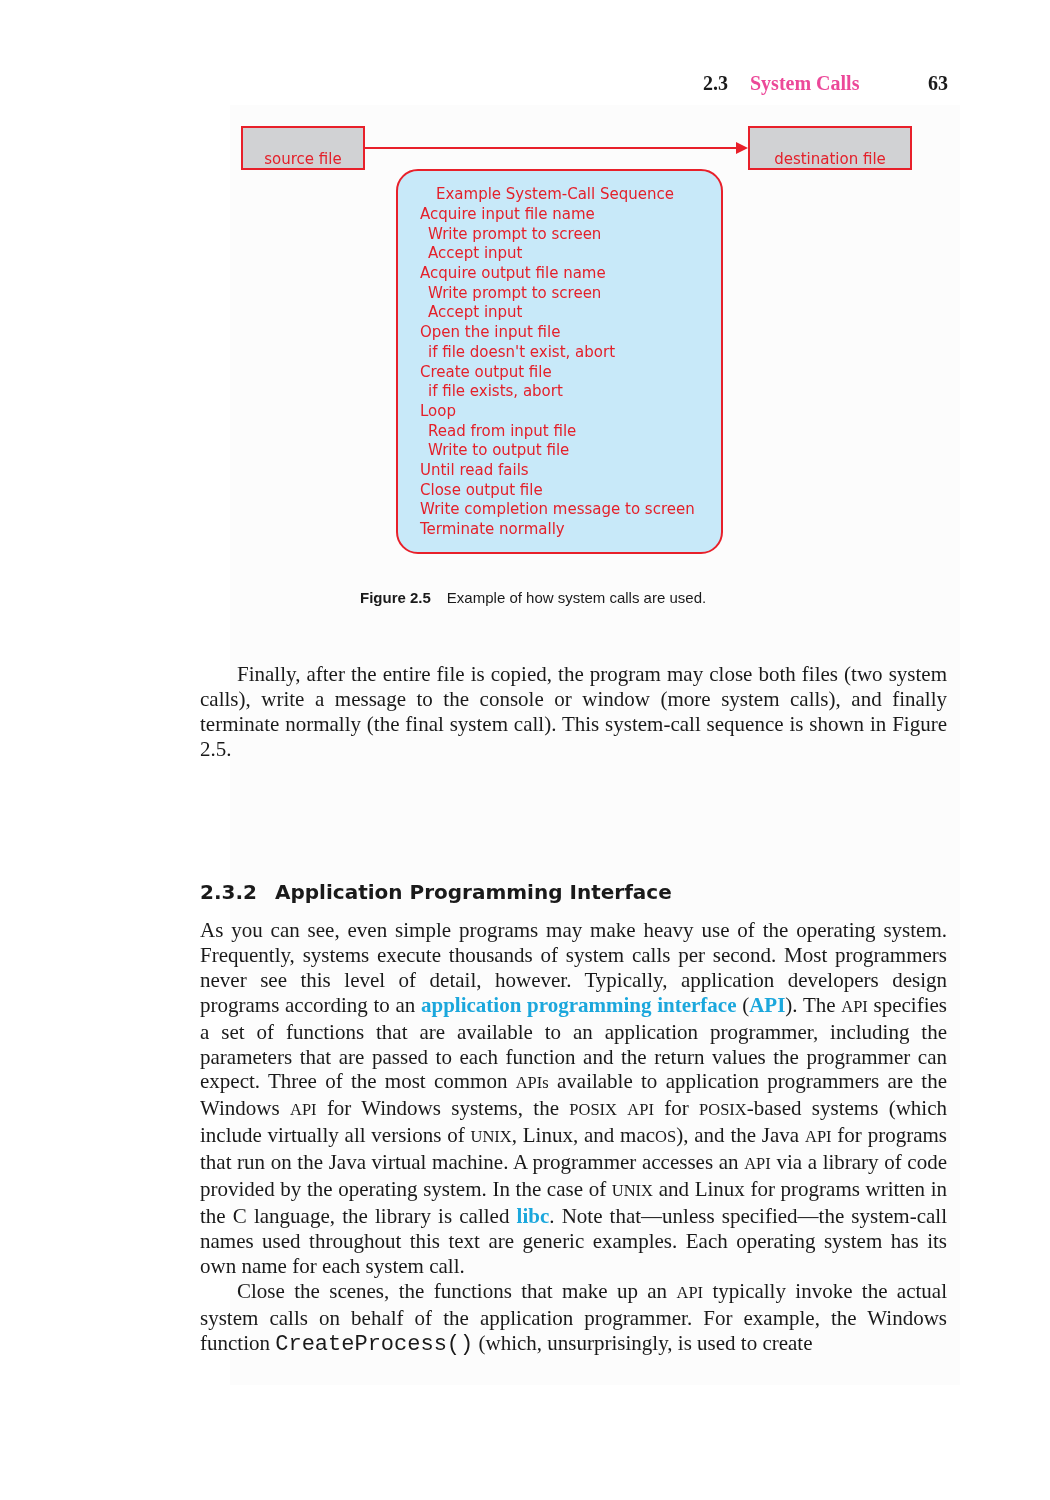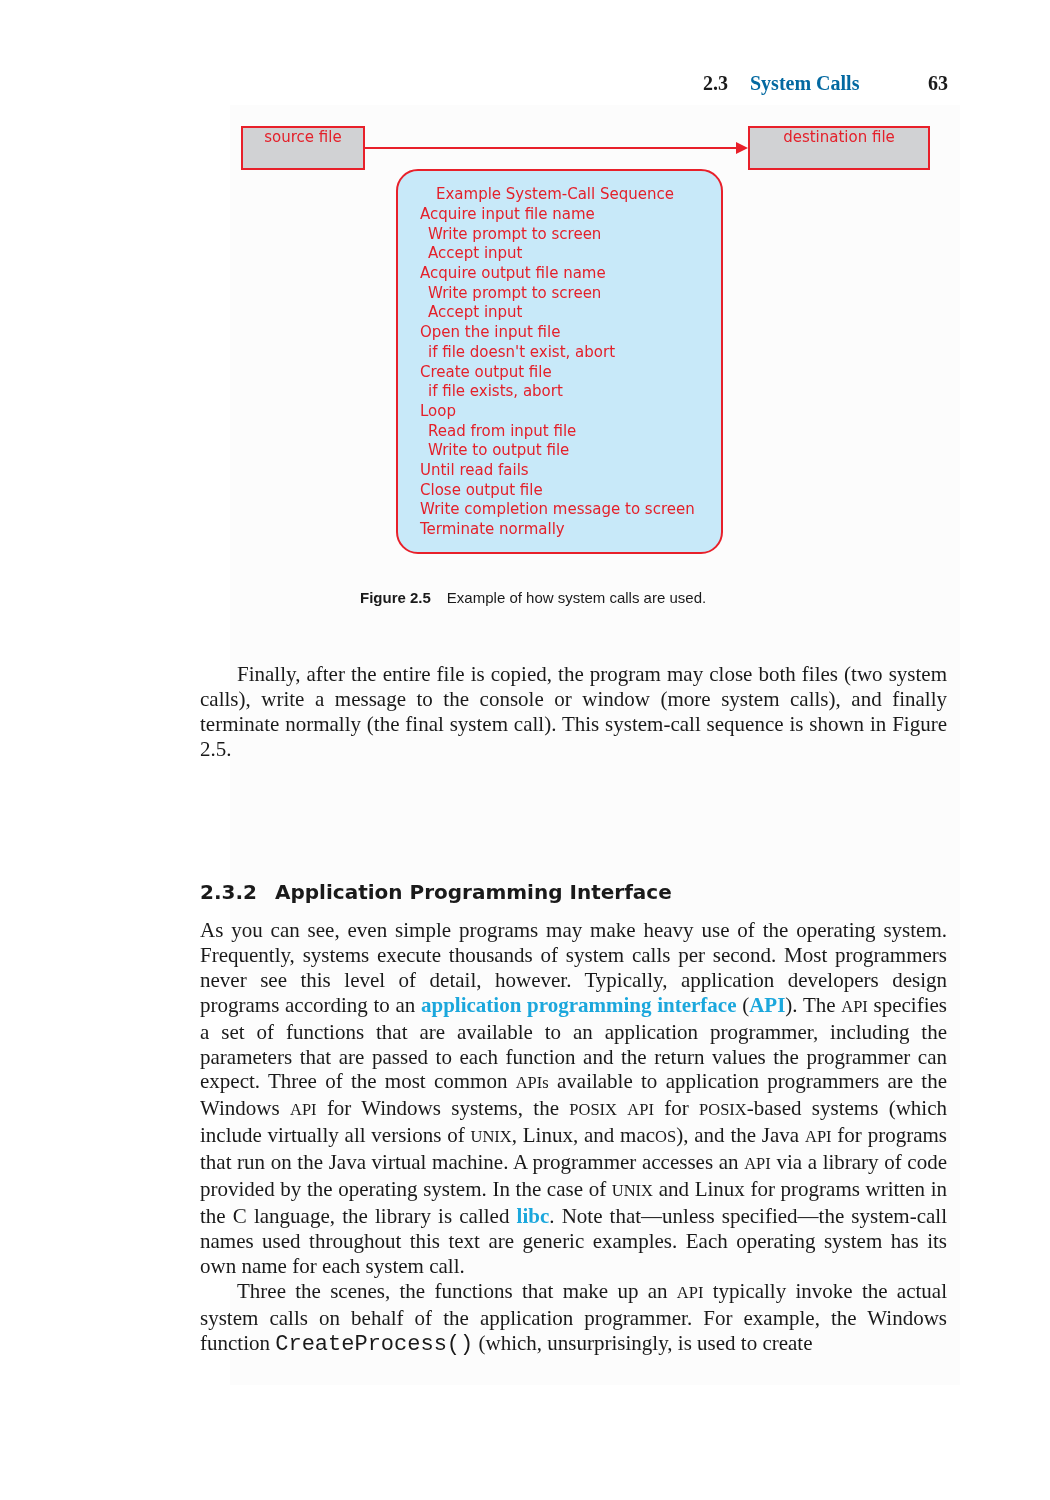--- a/index.html
+++ b/index.html
@@ -1,26 +1,26 @@
 <!DOCTYPE html>
 <html><head>
   <meta charset="utf-8">
   <style>
     html, body { margin: 0; padding: 0; background: #ffffff; }
     body { width: 1050px; height: 1500px; position: relative; overflow: hidden; font-family: "Liberation Serif", serif; color: #1a1a1a; }
     .page-bg { position: absolute; left: 230px; top: 105px; width: 730px; height: 1280px; background: #fcfcfc; }
     .header { position: absolute; top: 72px; left: 0; width: 1022px; height: 26px; font-family: "Liberation Serif", serif; font-weight: bold; font-size: 20px; }
     .header .sec-num { position: absolute; left: 703px; top: 0; color: #1a1a1a; }
-    .header .sec-title { position: absolute; left: 750px; top: 0; color: #0369a1; }
+    .header .sec-title { position: absolute; left: 750px; top: 0; color: #ec4899; }
     .header .page-num { position: absolute; left: 928px; top: 0; color: #1a1a1a; }
 
     .diagram { position: absolute; left: 0; top: 0; width: 1050px; height: 580px; }
-    .file-box { position: absolute; top: 126px; height: 44px; background: #d1d2d4; border: 2px solid #e8202a; box-sizing: border-box; color: #e4202a; font-family: "DejaVu Sans", sans-serif; font-size: 15px; display: flex; align-items: flex-start; justify-content: center; }
+    .file-box { position: absolute; top: 126px; height: 44px; background: #d1d2d4; border: 2px solid #e8202a; box-sizing: border-box; color: #e4202a; font-family: "DejaVu Sans", sans-serif; font-size: 15px; display: flex; align-items: flex-end; justify-content: center; }
     .src-box { left: 241px; width: 124px; }
-    .dst-box { left: 748px; width: 182px; }
+    .dst-box { left: 748px; width: 164px; }
     .arrow { position: absolute; left: 0; top: 0; }
     .seq-box { position: absolute; left: 396px; top: 169px; width: 327px; height: 385px; background: #c8e9f9; border: 2px solid #e8202a; border-radius: 22px; box-sizing: border-box; font-family: "DejaVu Sans", sans-serif; color: #e4202a; font-size: 15px; }
     .seq-title { position: absolute; left: 38px; top: 14px; }
     .seq-list { position: absolute; left: 22px; top: 34px; margin: 0; padding: 0; list-style: none; }
     .seq-list li { height: 19.7px; line-height: 19.7px; white-space: nowrap; }
     .seq-list li.ind { padding-left: 8px; }
 
     .caption { position: absolute; top: 589px; left: 360px; font-family: "Liberation Sans", sans-serif; font-size: 15px; color: #1a1a1a; }
     .caption .fig-label { font-weight: bold; margin-right: 16px; }
 
@@ -88,14 +88,14 @@
 <div class="body-text p1">
   <p class="indent">Finally, after the entire file is copied, the program may close both files (two system calls), write a message to the console or window (more system calls), and finally terminate normally (the final system call). This system-call sequence is shown in Figure 2.5.</p>
 </div>
 
 <div class="sub-heading">
   <span class="num">2.3.2</span><span>Application Programming Interface</span>
 </div>
 
 <div class="body-text p2">
   <p><span>As you can see, even simple programs may make heavy use of the operating system. Frequently, systems execute thousands of system calls per second. Most programmers never see this level of detail, however. Typically, application developers design programs according to an </span><span class="term">application programming interface</span><span> (</span><span class="term">API</span><span>). The </span><span class="sc">API</span><span> specifies a set of functions that are available to an application programmer, including the parameters that are passed to each function and the return values the programmer can expect. Three of the most common </span><span class="sc">APIs</span><span> available to application programmers are the Windows </span><span class="sc">API</span><span> for Windows systems, the </span><span class="sc">POSIX</span> <span class="sc">API</span><span> for </span><span class="sc">POSIX</span><span>-based systems (which include virtually all versions of </span><span class="sc">UNIX</span><span>, Linux, and mac</span><span class="sc">OS</span><span>), and the Java </span><span class="sc">API</span><span> for programs that run on the Java virtual machine. A programmer accesses an </span><span class="sc">API</span><span> via a library of code provided by the operating system. In the case of </span><span class="sc">UNIX</span><span> and Linux for programs written in the C language, the library is called </span><span class="term">libc</span><span>. Note that—unless specified—the system-call names used throughout this text are generic examples. Each operating system has its own name for each system call.</span></p>
-  <p class="indent"><span>Three the scenes, the functions that make up an </span><span class="sc">API</span><span> typically invoke the actual system calls on behalf of the application programmer. For example, the Windows function </span><span class="code">CreateProcess()</span><span> (which, unsurprisingly, is used to create</span></p>
+  <p class="indent"><span>Close the scenes, the functions that make up an </span><span class="sc">API</span><span> typically invoke the actual system calls on behalf of the application programmer. For example, the Windows function </span><span class="code">CreateProcess()</span><span> (which, unsurprisingly, is used to create</span></p>
 </div>
 
 </body></html>

